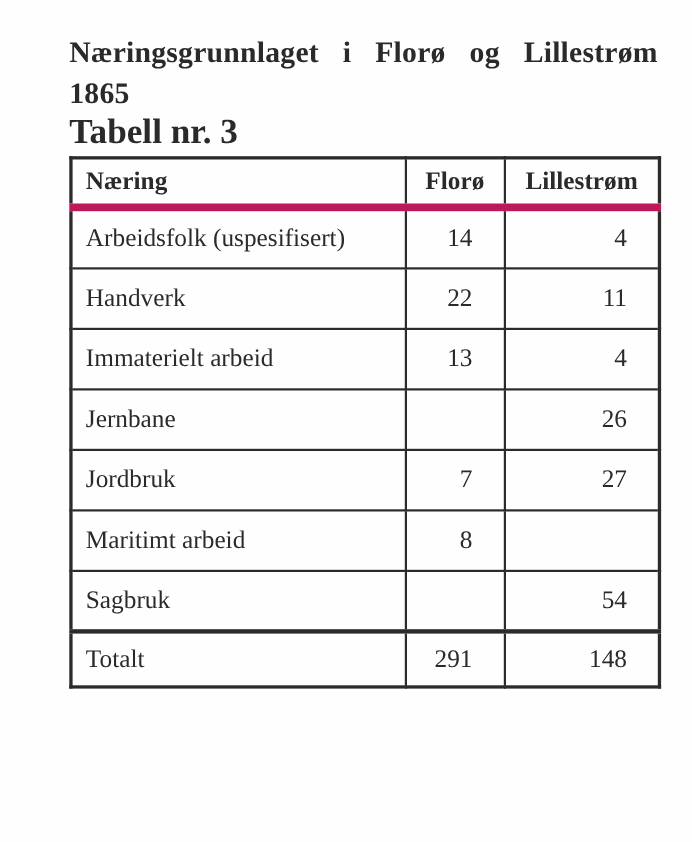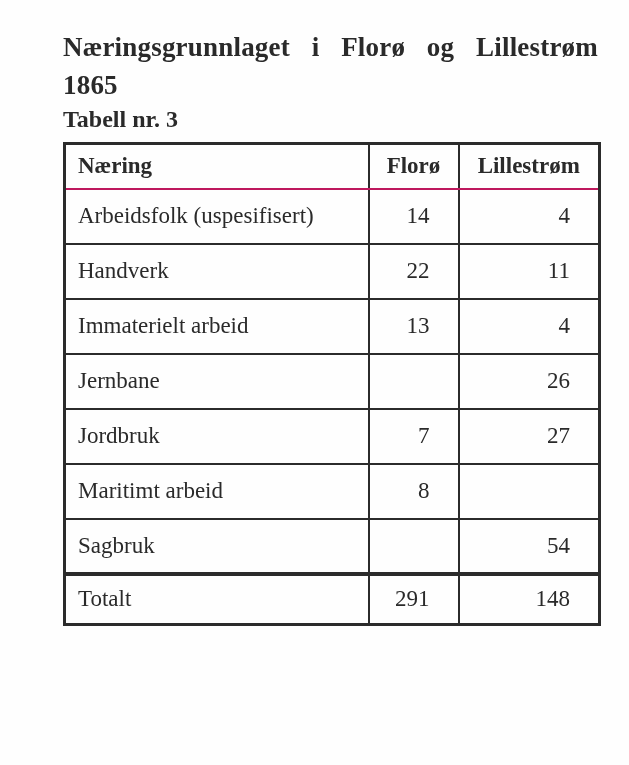--- a/index.html
+++ b/index.html
@@ -28,21 +28,21 @@
   }
   .title-line1 {
     display: block;
     text-align: justify;
     text-align-last: justify;
   }
   .title-line2 {
     display: block;
   }
   .subtitle {
-    font-size: 24px;
+    font-size: 32px;
     font-weight: bold;
     line-height: 27px;
     margin: 2px 0 9px 0;
   }
   table.data-table {
     width: 535px;
     border-collapse: collapse;
     table-layout: fixed;
     border: 3px solid #2b2b2b;
     font-size: 23px;
@@ -50,21 +50,21 @@
   col.col-name  { width: 304px; }
   col.col-floro { width: 90px; }
   col.col-lille { width: 141px; }
   th, td {
     border: 2px solid #2b2b2b;
     vertical-align: middle;
     overflow: hidden;
     white-space: nowrap;
   }
   thead th {
-    border-bottom: 2px solid #be185d;
+    border-bottom: 7px solid #be185d;
     font-weight: bold;
   }
   thead tr { height: 45px; }
   tbody tr { height: 55px; }
   tbody tr.total-row { height: 51px; }
   tbody tr.total-row td { border-top: 4px solid #2b2b2b; }
   .cell-name {
     text-align: left;
     padding-left: 12px;
   }

